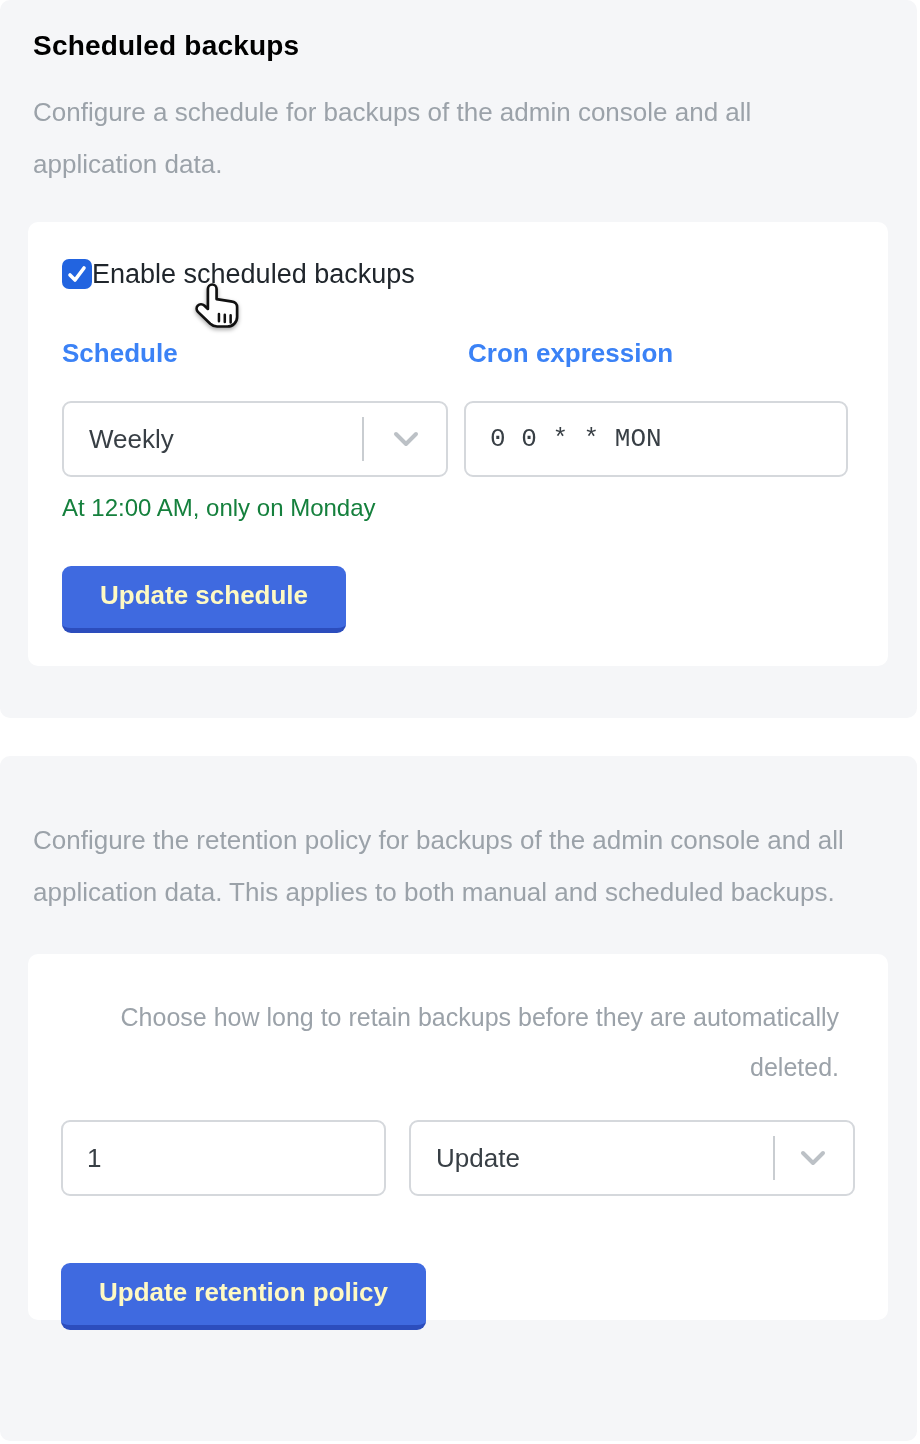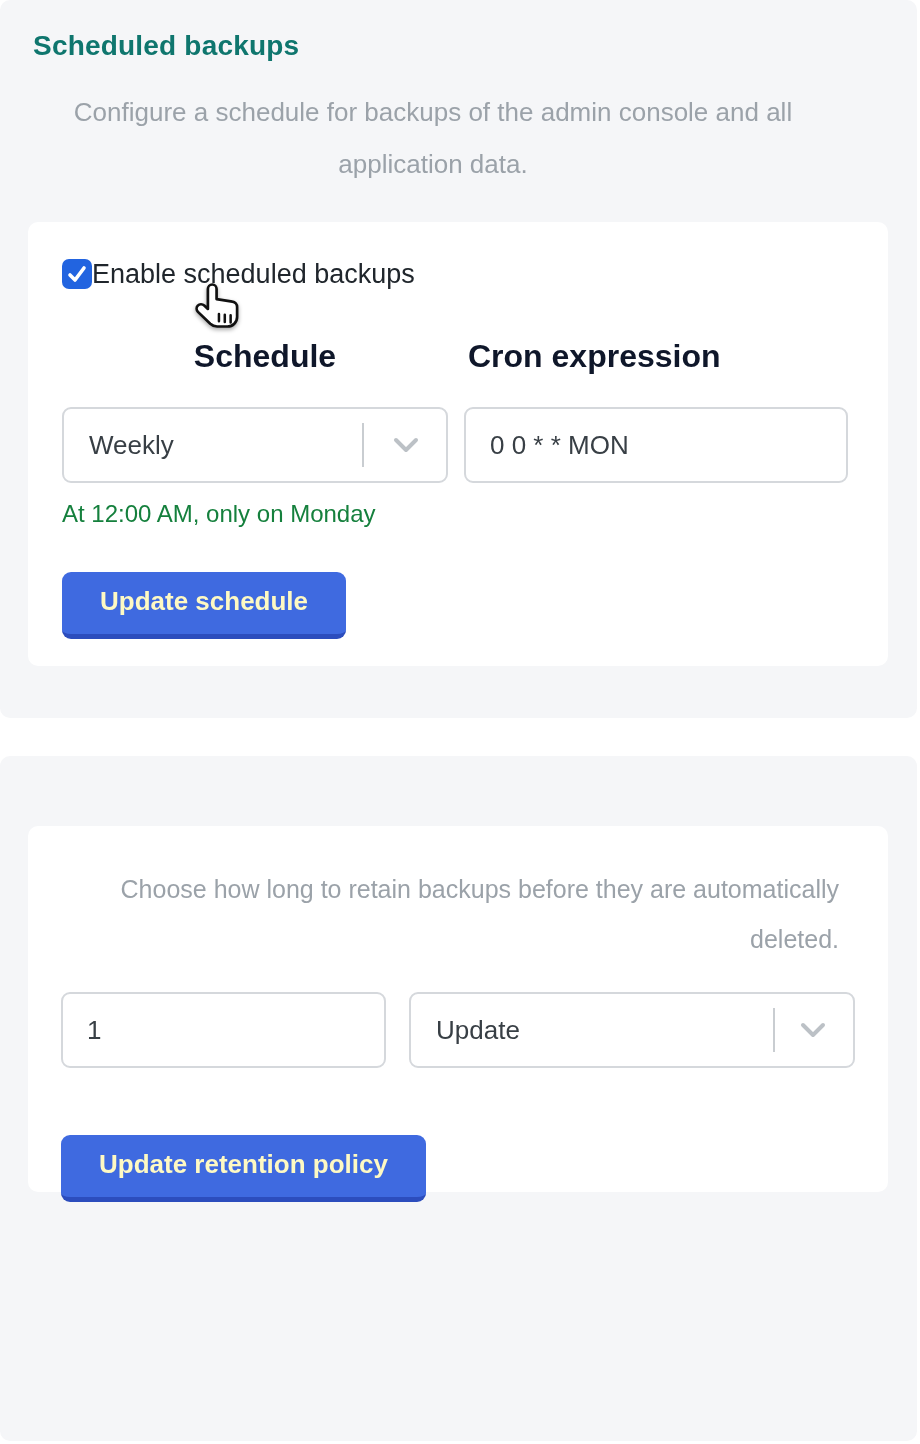--- a/index.html
+++ b/index.html
@@ -15,29 +15,28 @@
     background: #f5f6f8;
     border-radius: 10px;
     padding: 30px 29px 30px 33px;
   }
   .panel-1 { height: 718px; }
   .panel-gap { height: 38px; background: #ffffff; }
   .panel-2 { height: 685px; padding-top: 34px; }
   .section-title {
     font-size: 28px;
     font-weight: bold;
-    color: #0f766e;
+    color: #000000;
     letter-spacing: 0.2px;
   }
   .section-desc {
     margin-top: 24px;
     font-size: 26px;
     line-height: 52px;
     color: #9ba2a9;
-    text-align: center;
   }
   .desc-1 { max-width: 800px; }
   .desc-2 { max-width: 845px; }
   .card {
     background: #ffffff;
     border-radius: 10px;
     margin-left: -5px;
     width: 860px;
   }
   .card-1 { margin-top: 32px; height: 444px; padding: 36px 34px 30px 34px; }
@@ -68,24 +67,23 @@
     top: 24px;
     width: 56px;
     height: 60px;
     filter: drop-shadow(0 2px 2px rgba(0,0,0,0.35));
     pointer-events: none;
   }
 
   
   .labels-row { display: flex; margin-top: 48px; }
   .field-label {
-    font-size: 32px;
+    font-size: 26px;
     font-weight: bold;
-    color: #0f172a;
-    text-align: center;
+    color: #3b82f6;
   }
   .label-schedule { width: 406px; }
   .inputs-row { display: flex; margin-top: 32px; gap: 16px; }
 
   .select-box, .text-input {
     height: 76px;
     border: 2px solid #d5d8dc;
     border-radius: 9px;
     background: #ffffff;
     font-size: 26px;
@@ -106,21 +104,21 @@
   }
   .select-chevron {
     position: absolute;
     top: 50%;
     transform: translateY(-50%);
   }
   .select-schedule { width: 386px; }
   .select-schedule .select-divider { right: 82px; }
   .select-schedule .select-chevron { right: 24px; }
   .text-input { padding: 0 24px; outline: none; font-family: "Liberation Sans", sans-serif; }
-  .input-cron { width: 384px; }
+  .input-cron { width: 384px; font-family: Liberation Mono, monospace; }
 
   .helper-text {
     margin-top: 17px;
     font-size: 24px;
     color: #15803d;
   }
 
   .primary-button {
     display: inline-block;
     margin-top: 44px;
@@ -194,20 +192,21 @@
 
     <div class="helper-text">At 12:00 AM, only on Monday</div>
 
     <button class="primary-button">Update schedule</button>
   </div>
 </section>
 
 <div class="panel-gap"></div>
 
 <section class="panel panel-2">
+  <p class="section-desc desc-2">Configure the retention policy for backups of the admin console and all application data. This applies to both manual and scheduled backups.</p>
 
   <div class="card card-2">
     <p class="card-desc">Choose how long to retain backups before they are automatically deleted.</p>
 
     <div class="retention-inputs">
       <input class="text-input input-retention-value" type="text" value="1" style="">
       <div class="select-box select-units" role="combobox">
         <span>Update</span>
         <span class="select-divider"></span>
         <svg class="select-chevron" width="32" height="20" viewBox="0 0 32 20">

